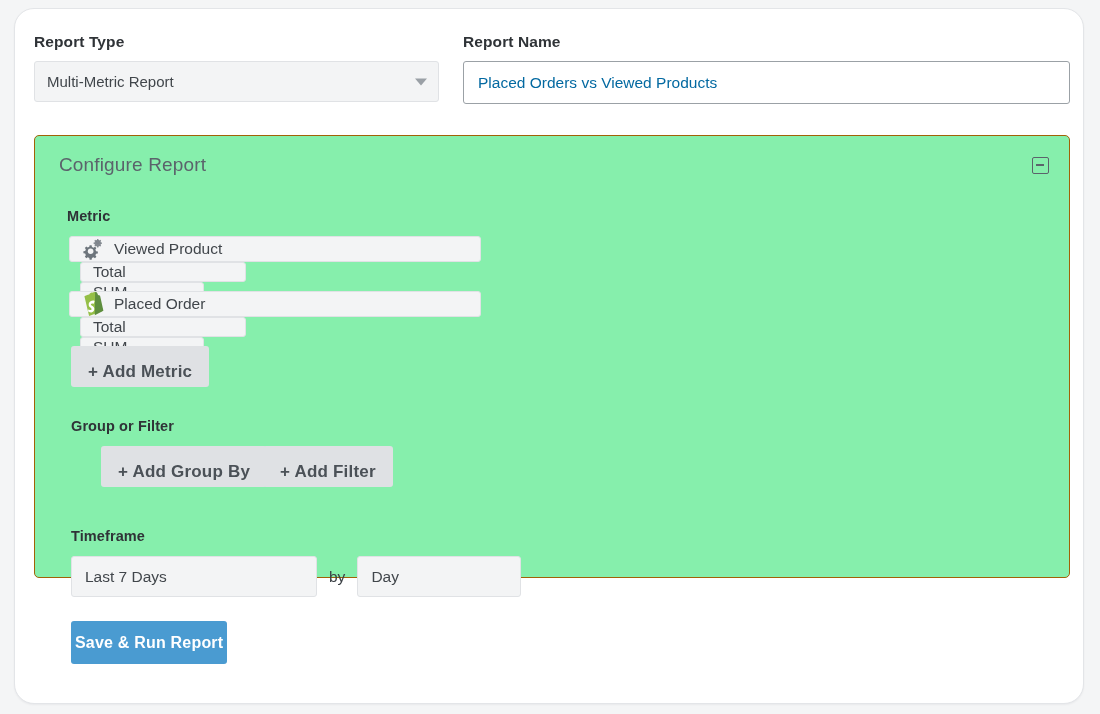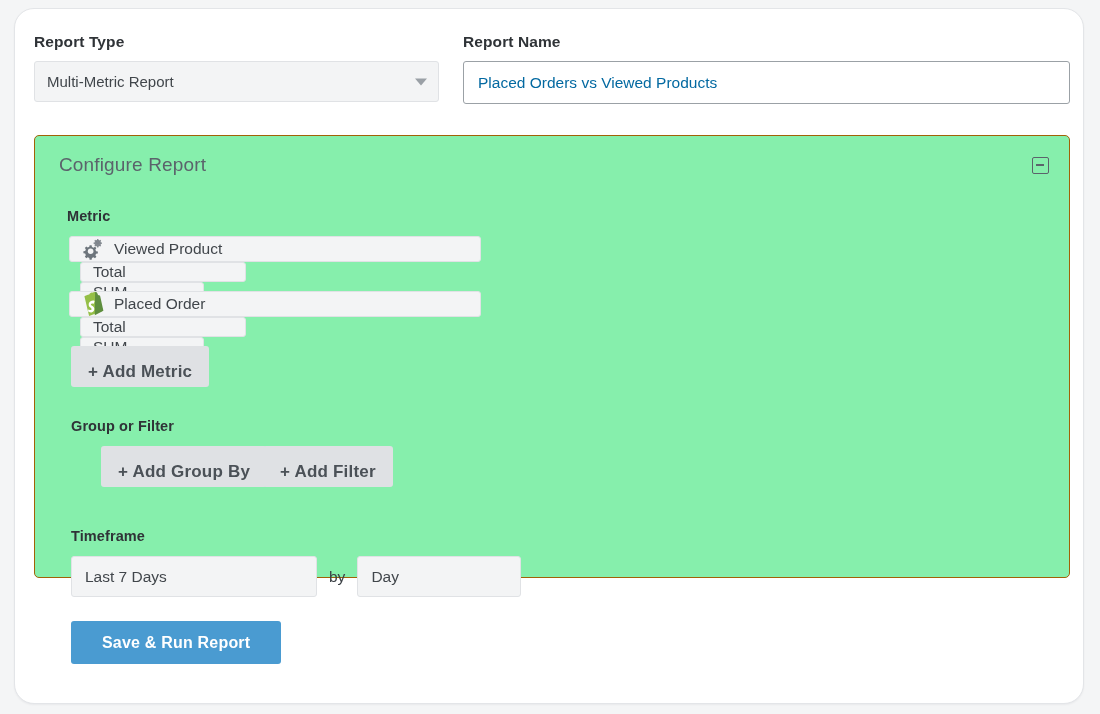--- a/index.html
+++ b/index.html
@@ -271,21 +271,21 @@
     top: 453px;
     height: 43px;
     background: #4a9bd1;
     border: none;
     border-radius: 3px;
     color: #ffffff;
     font-size: 16px;
     font-weight: 700;
     font-family: "Liberation Sans", sans-serif;
     letter-spacing: 0.2px;
-    padding: 0 31px;
+    padding: 0 4px;
     cursor: pointer;
   }
 </style>
 </head>
 <body>
 
 <div class="page-card">
 
   <div class="top-row">
 

